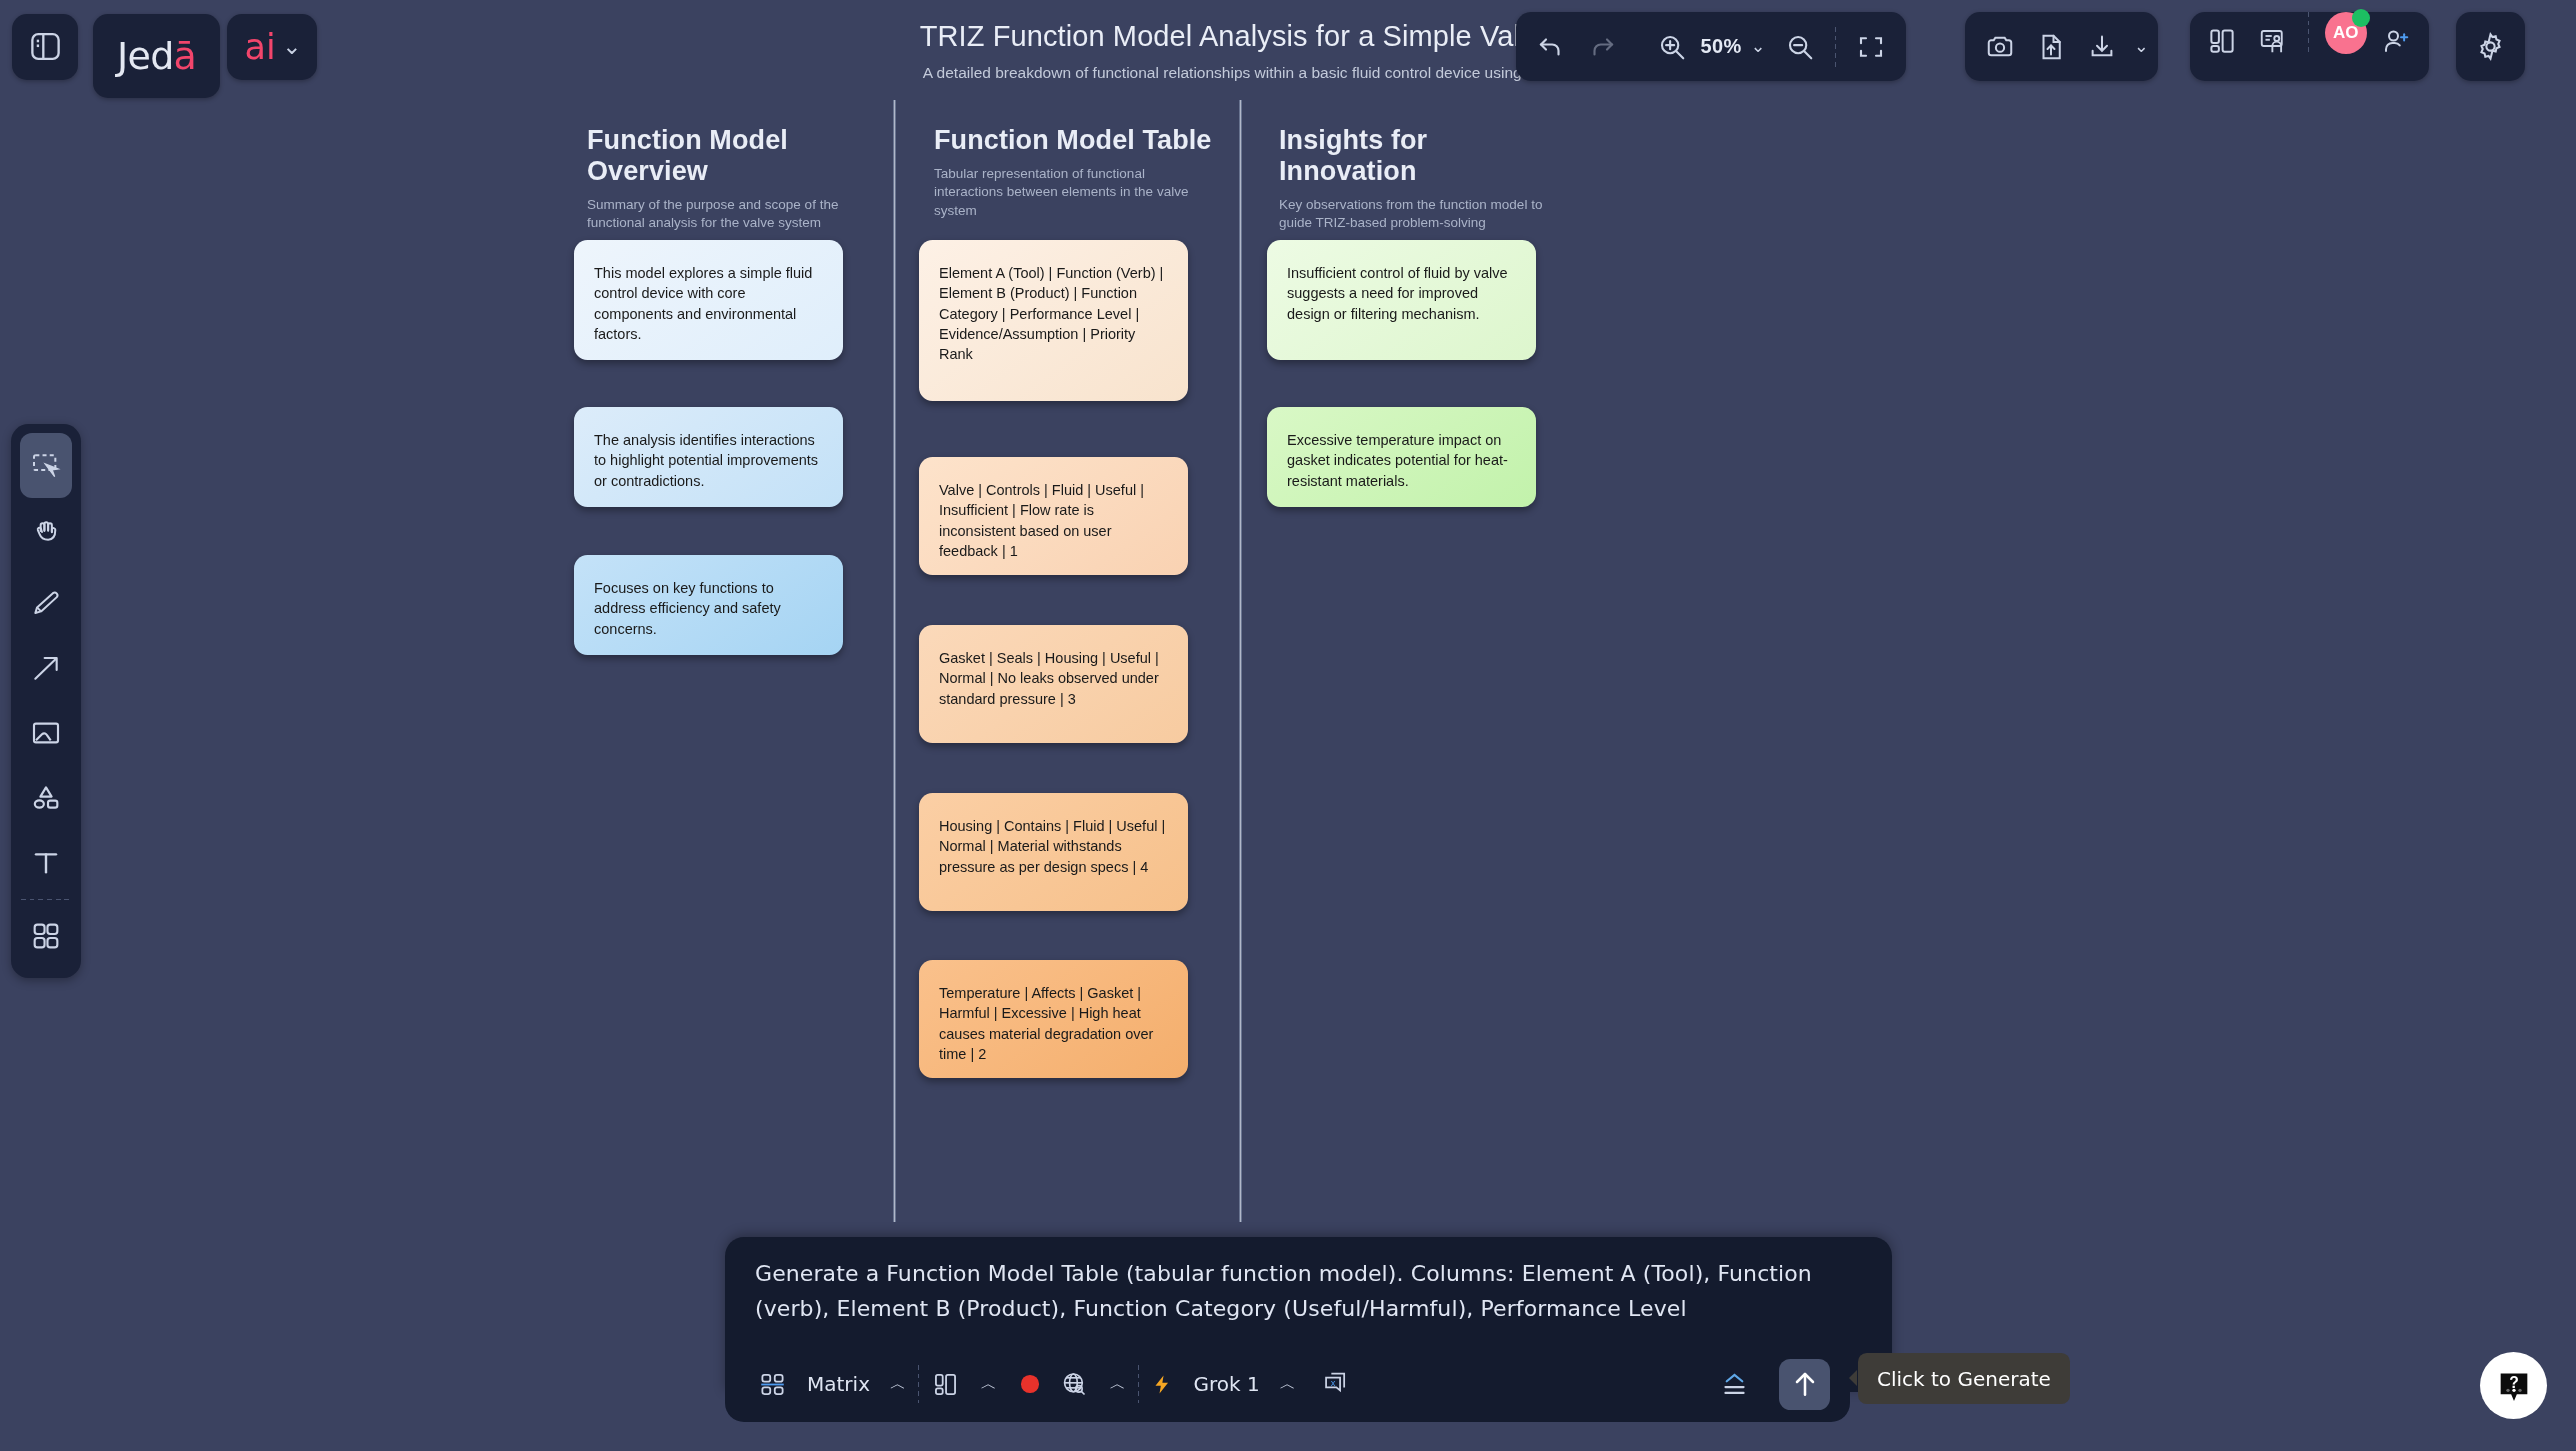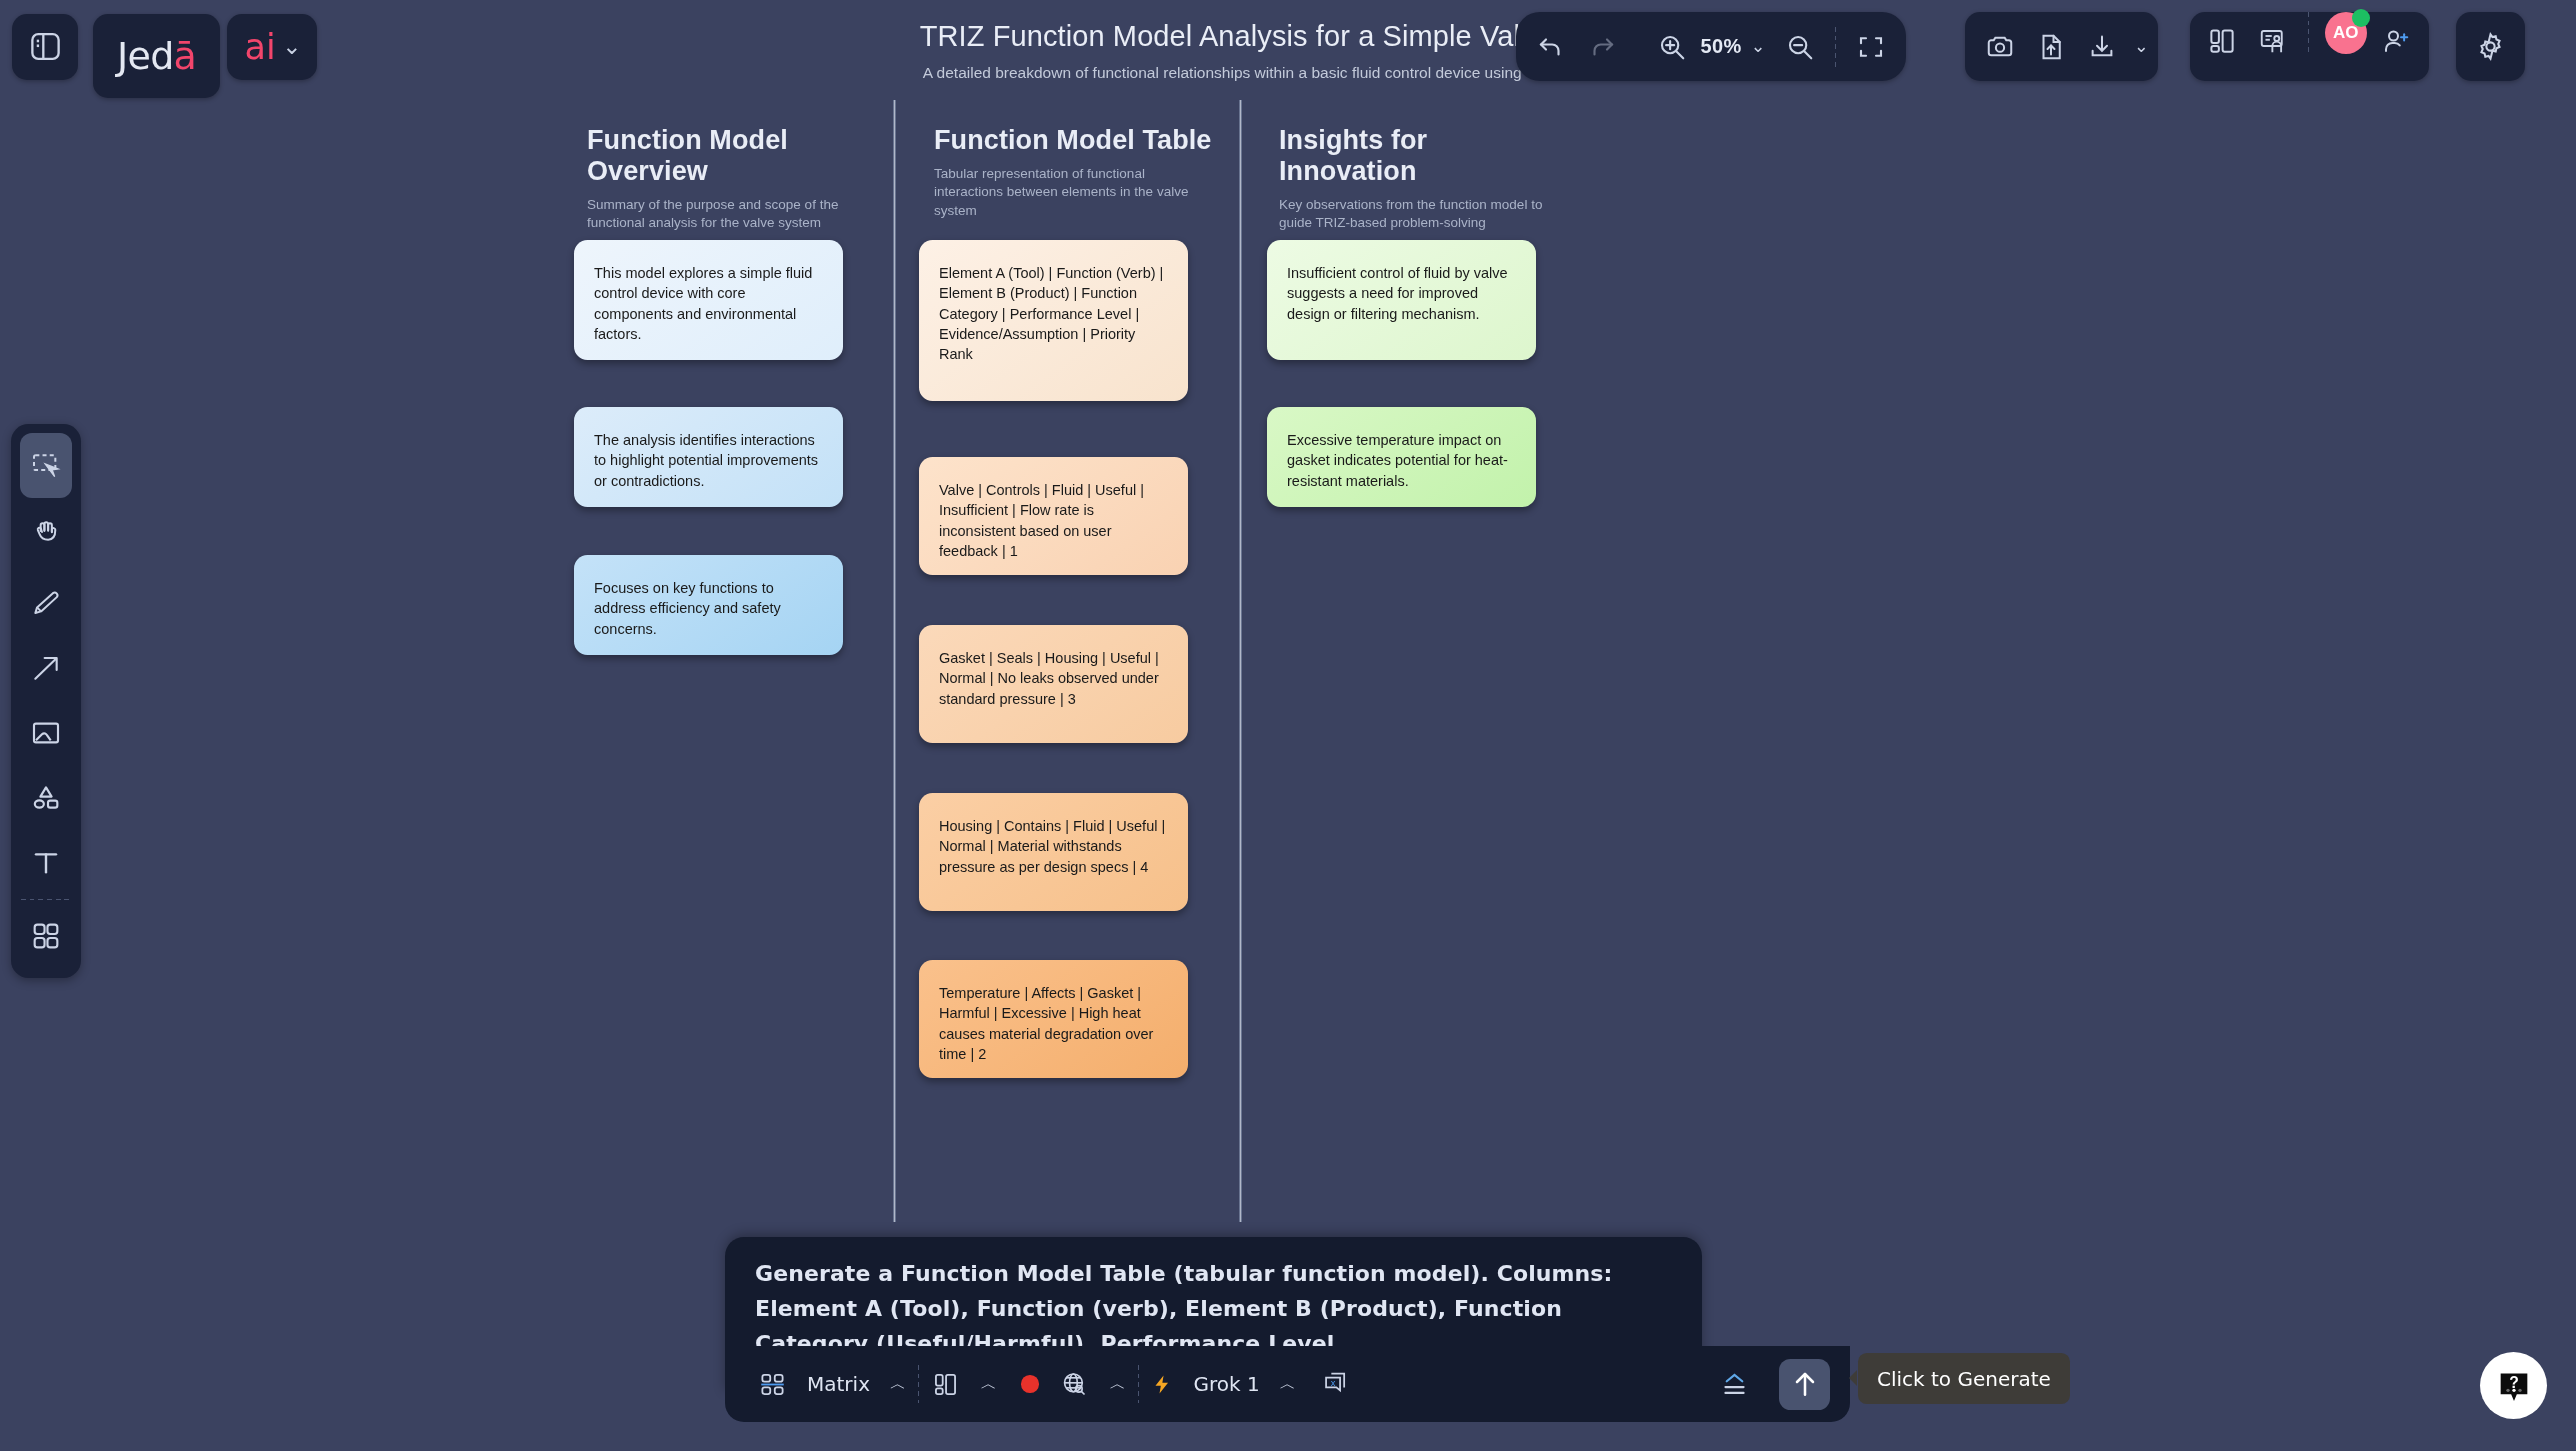--- a/index.html
+++ b/index.html
@@ -38,21 +38,21 @@
 
   #canvas-title-wrap {
     position: absolute; left: 0; right: 0; top: 20px;
     text-align: center; pointer-events: none;
   }
   #canvas-title { font-size: 29px; color: #e9edf6; font-weight: 400; letter-spacing: 0.1px; }
   #canvas-subtitle { font-size: 15.5px; color: #c3cada; margin-top: 10.8px; }
 
   #zoom-group {
     position: absolute; left: 1516px; top: 12px; height: 69px;
-    display: flex; align-items: center; gap: 0; padding: 0 9.4px; border-radius: 24px;
+    display: flex; align-items: center; gap: 0; padding: 0 9.4px;
   }
   #action-group {
     position: absolute; left: 1965px; top: 12px; height: 69px;
     display: flex; align-items: center; padding: 0 9.4px;
   }
   #collab-group {
     position: absolute; left: 2190px; top: 12px; height: 69px;
     display: flex; align-items: flex-start; padding: 0 6.7px;
   }
   #settings-group {
@@ -107,25 +107,24 @@
   .card {
     position: absolute; border-radius: 13.5px;
     box-shadow: 0 3.4px 7.4px rgba(0,0,0,.33);
     padding: 23px 20px 15px 20px;
     font-size: 14.5px; line-height: 1.40; color: #1a1a1a;
     font-family: "Liberation Sans", sans-serif;
   }
 
   
   #prompt-dock {
-    position: absolute; left: 725px; top: 1237px; width: 977px; height: 155px;
+    position: absolute; left: 725px; top: 1237px; width: 1167px; height: 155px;
     background: #141b2e; border-radius: 19px 19px 0 0;
     z-index: 50; box-shadow: 0 -2.7px 12px rgba(0,0,0,.3);
     overflow: hidden;
-    font-weight: bold;
   }
   #prompt-text {
     padding: 19px 30px 0 30px; color: #e0e6f3;
     font-size: 22px; line-height: 1.60; letter-spacing: 0.1px;
     font-family: "DejaVu Sans", sans-serif;
     max-height: 128px; overflow: hidden;
   }
   #resize-handle {
     position: absolute; right: 4px; bottom: 4px; width: 17.5px; height: 17.5px;
     background: #e8ecf5; display:flex; align-items:center; justify-content:center;

